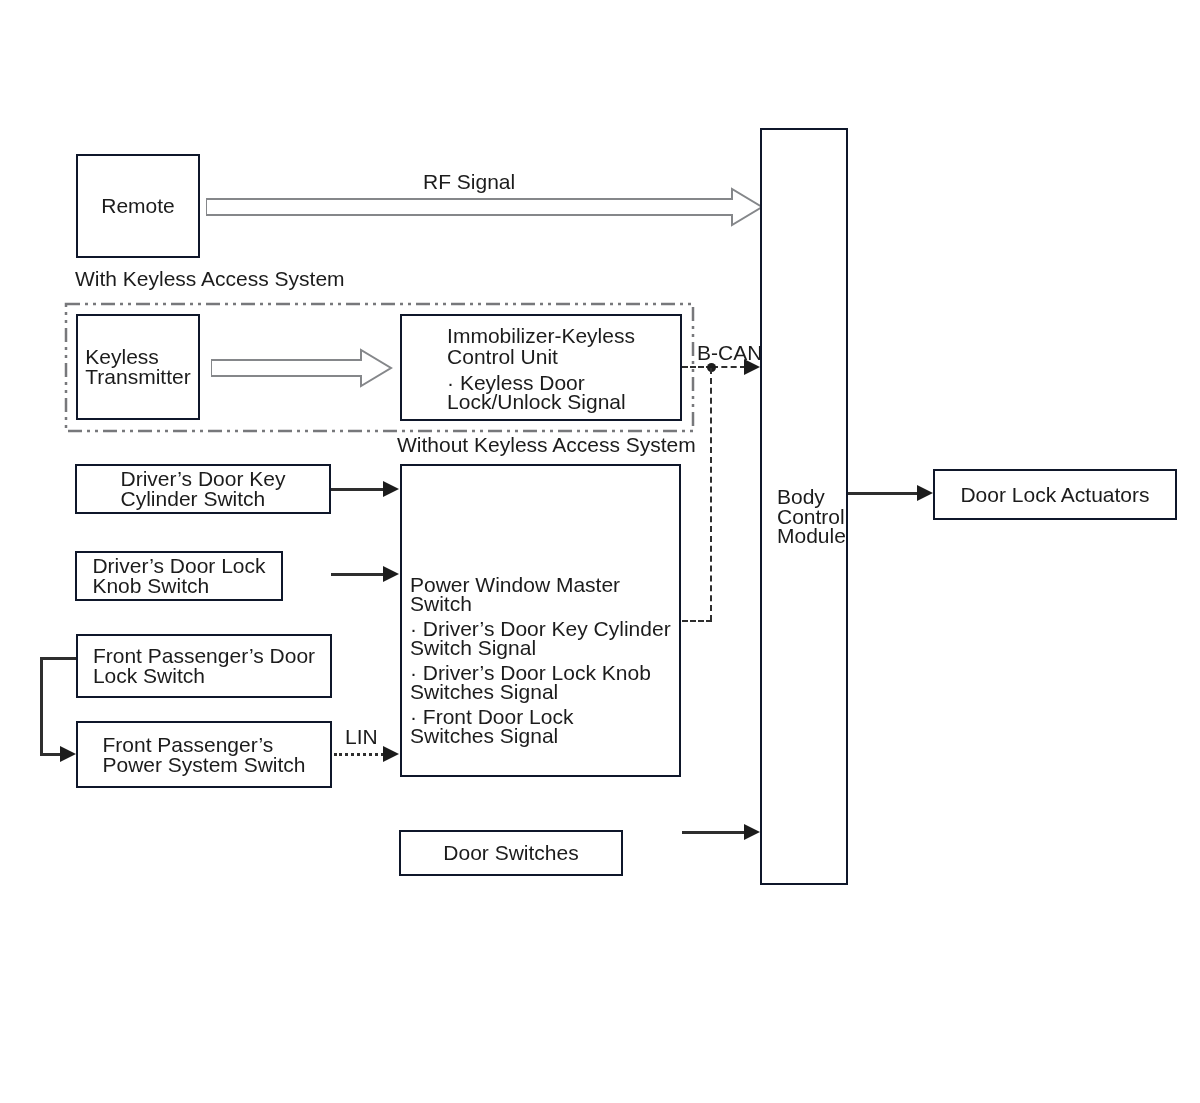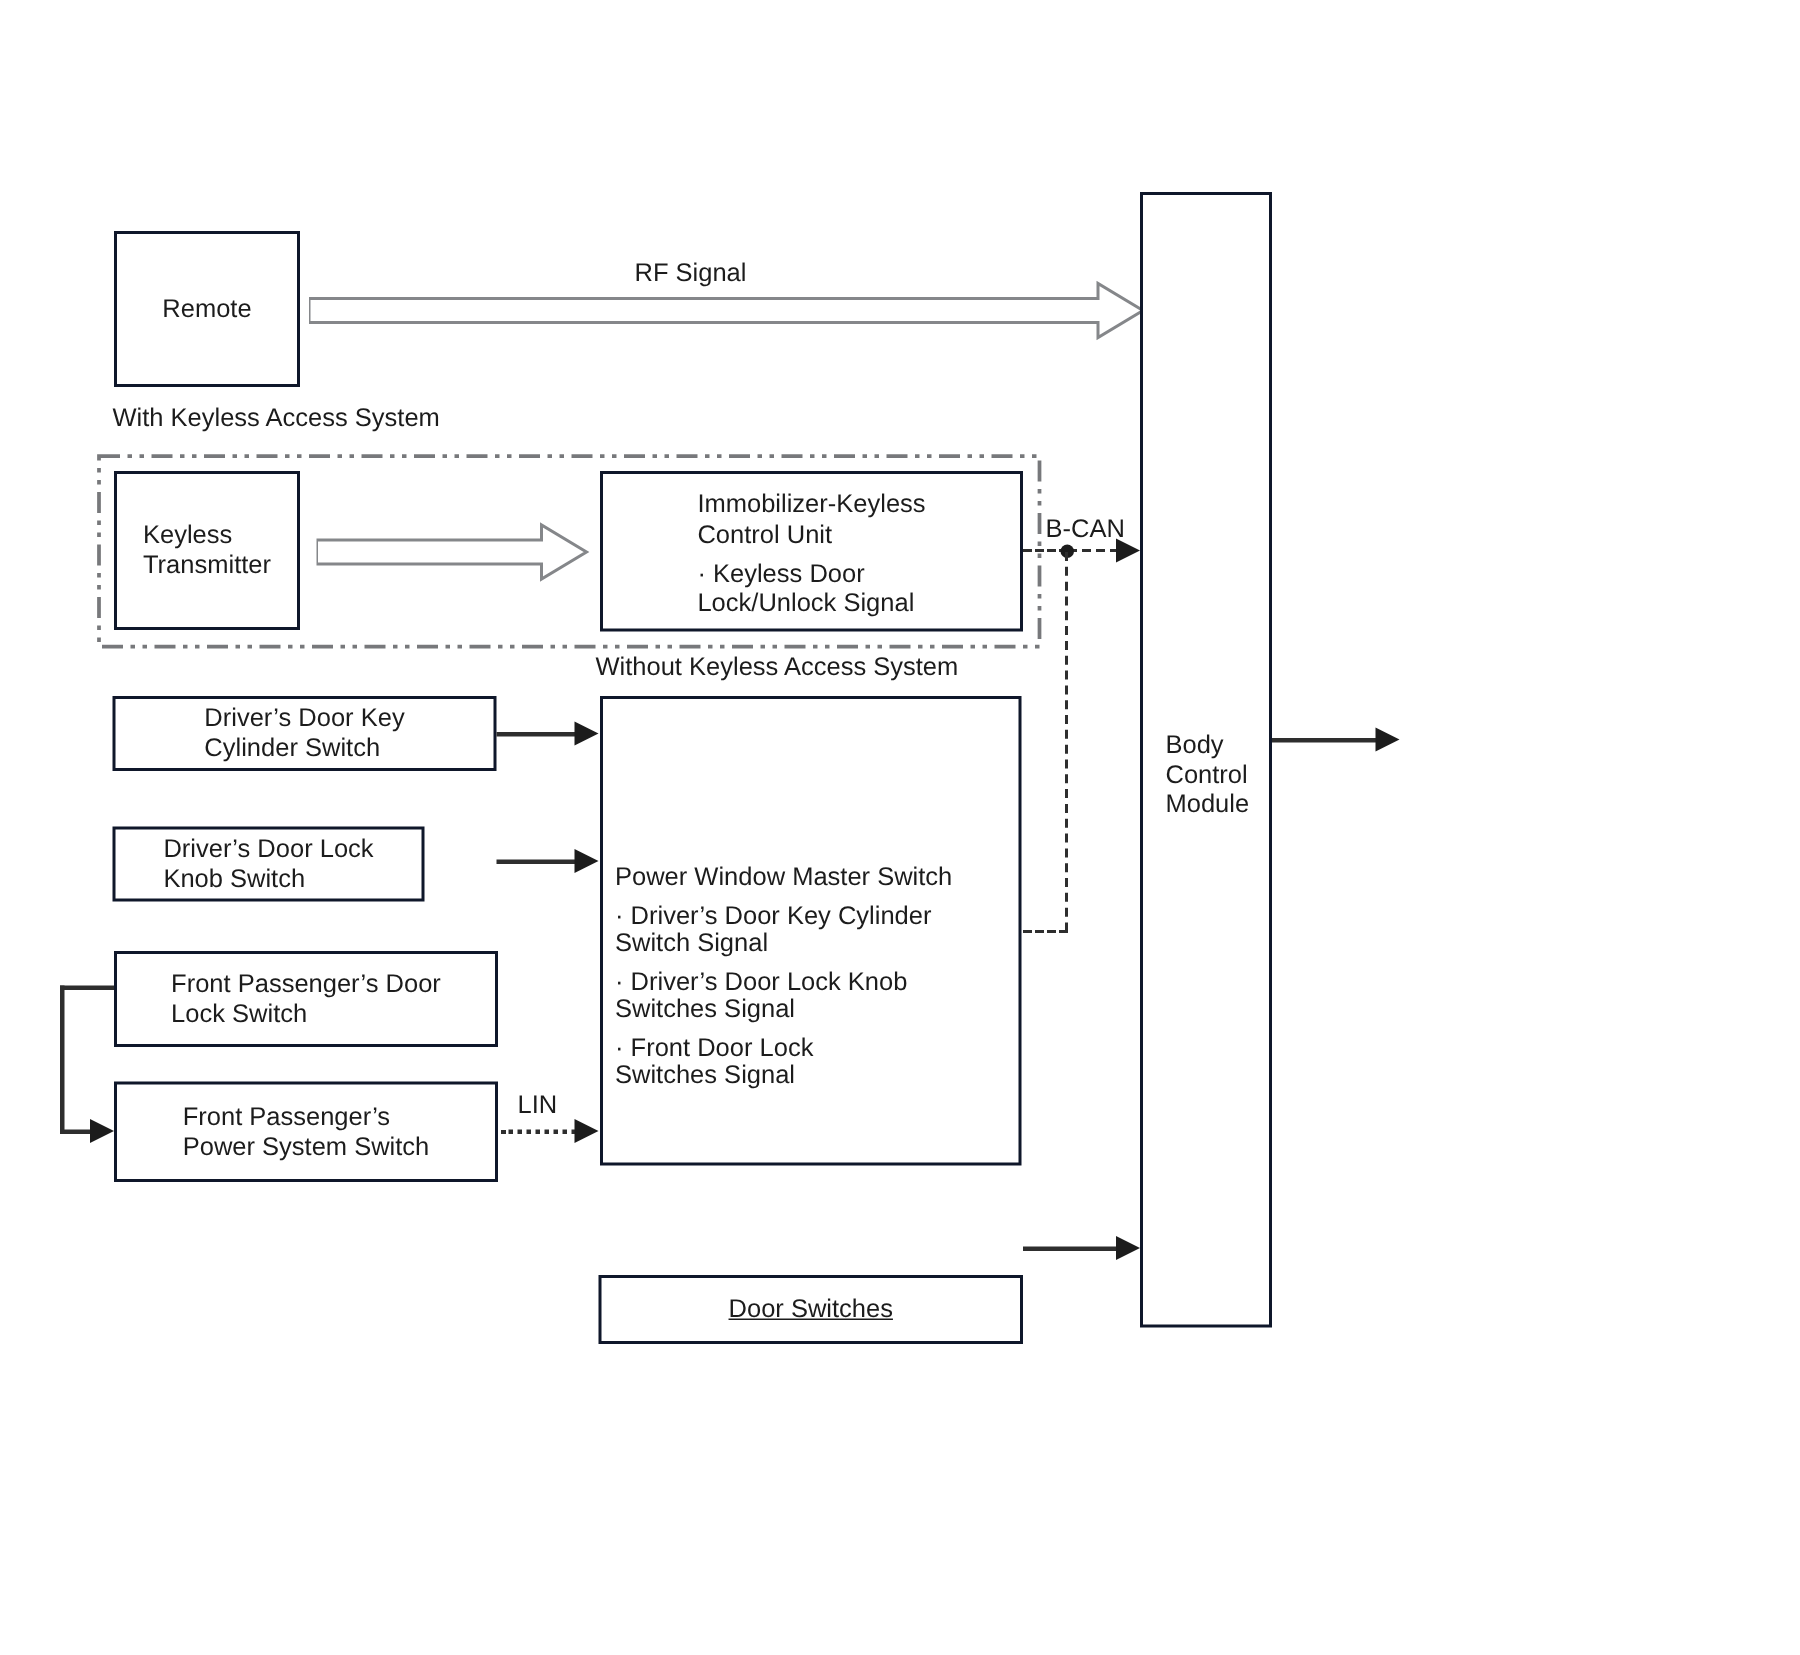--- a/index.html
+++ b/index.html
@@ -1,19 +1,19 @@
 <!DOCTYPE html>
 <html><head>
 <meta charset="utf-8">
 <style>
   html,body{margin:0;padding:0;background:#ffffff;}
   .canvas{
     position:relative;width:1200px;height:1103px;background:#ffffff;
     font-family:"Liberation Sans", sans-serif;color:#1c1c1c;
-    font-size:17px;line-height:20px;overflow:hidden;
+    font-size:21px;line-height:20px;overflow:hidden;
   }
   .abs{position:absolute;}
   .box{
     position:absolute;border:2px solid #0f172a;background:#ffffff;
     box-sizing:border-box;display:flex;align-items:center;justify-content:center;
   }
   .box .tl{text-align:left;}
   .box.center-text{text-align:center;}
   .hline{position:absolute;height:0;border-top:3px solid #2e2e2e;}
   .hdash{position:absolute;height:0;border-top:2px dashed #2e2e2e;}
@@ -114,32 +114,35 @@
         <div>· Driver’s Door Lock Knob</div>
         <div>Switches Signal</div>
       </div>
       <div class="bullet">
         <div>· Front Door Lock</div>
         <div>Switches Signal</div>
       </div>
     </div>
   </div>
 
-  <div class="box center-text" style="left:399px;top:850px;width:283px;height:46px;text-decoration:underline;">
+  <div class="box center-text" style="left:399px;top:830px;width:224px;height:46px;">
     <div>Door Switches</div>
   </div>
 
   <div class="box" style="left:760px;top:128px;width:88px;height:757px;">
     <div class="bcm-text">
       <div>Body</div>
       <div>Control</div>
       <div>Module</div>
     </div>
   </div>
 
+  <div class="box center-text" style="left:933px;top:469px;width:244px;height:51px;">
+    <div>Door Lock Actuators</div>
+  </div>
 
   <div class="hline" style="left:331px;top:488px;width:54px;"></div>
   <div class="ah" style="left:383px;top:481px;"></div>
 
   <div class="hline" style="left:331px;top:573px;width:54px;"></div>
   <div class="ah" style="left:383px;top:566px;"></div>
 
   <div class="hline" style="left:40px;top:657px;width:36px;"></div>
   <div class="vline" style="left:40px;top:657px;height:99px;"></div>
   <div class="hline" style="left:40px;top:753px;width:22px;"></div>

